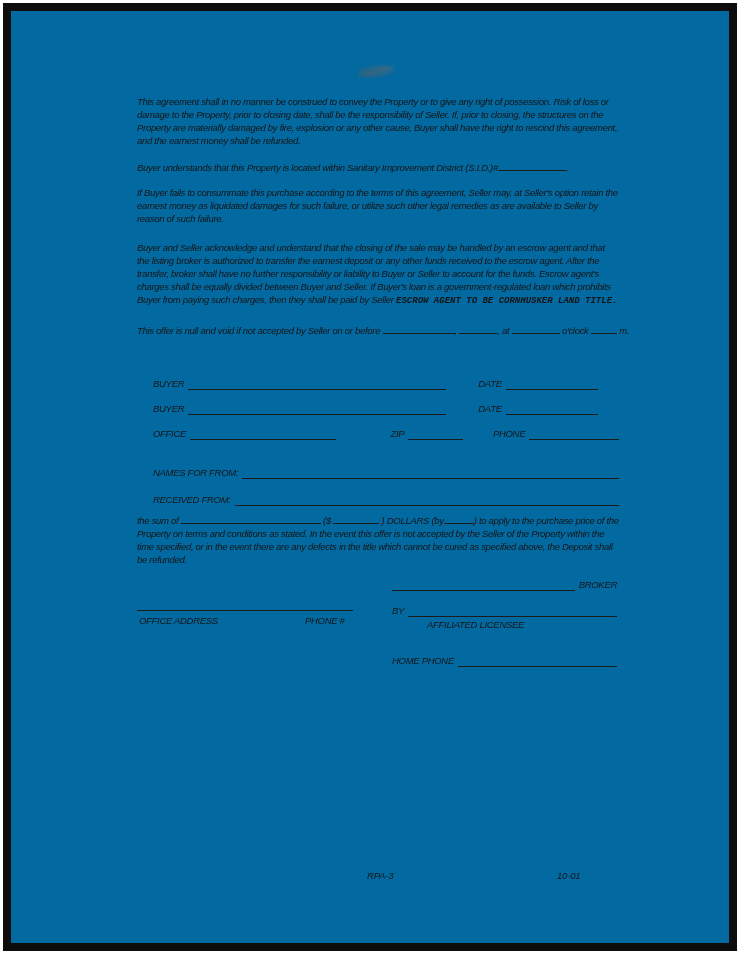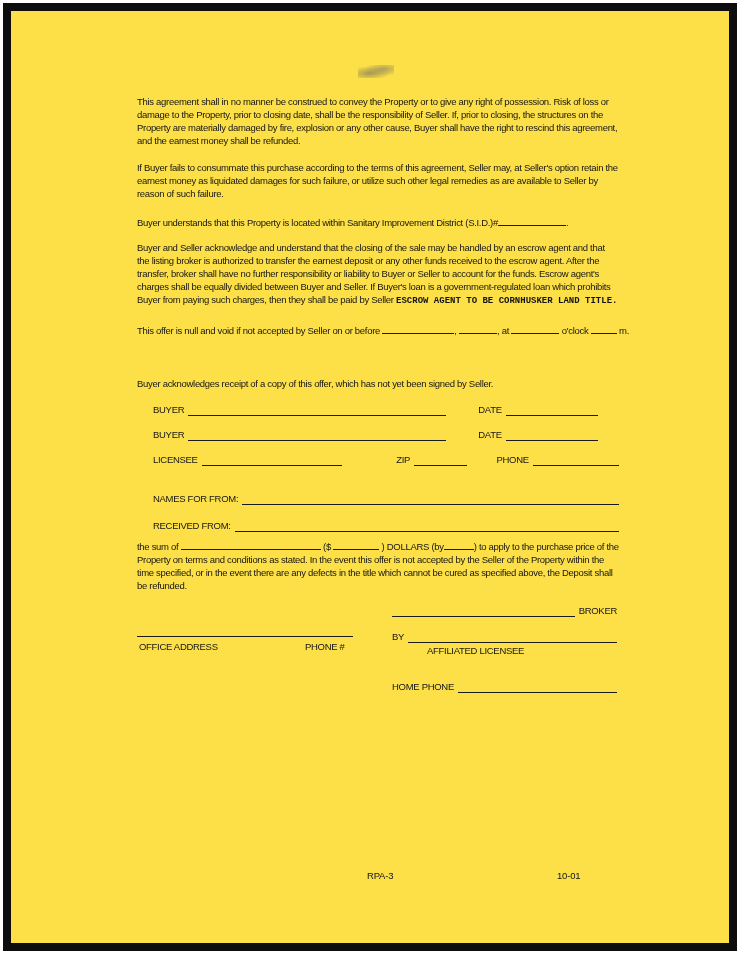--- a/index.html
+++ b/index.html
@@ -13,25 +13,26 @@
   }
   .scan-frame {
     position: absolute; left: 3px; top: 3px;
     width: 734px; height: 948px;
     background: #0d0d0d;
     padding: 8px;
   }
   .page {
     position: relative;
     width: 100%; height: 100%;
-    background: #fde047;
+    background: #0369a1;
     color: #151515;
     font-size: 9.5px;
     letter-spacing: -0.3px;
     line-height: 13px;
+    font-style: italic;
   }
   .content {
     position: absolute;
     left: 126px; top: 84px;
     width: 482px;
   }
   p { margin: 0; }
   .para { margin-bottom: 13px; }
   .nowrap { white-space: nowrap; }
   .bl {
@@ -83,59 +84,58 @@
 
 <div class="scan-frame">
   <div class="page">
 
     <div class="smudge"></div>
 
     <div class="content">
 
       <p class="para" style="margin-bottom:14px">This agreement shall in no manner be construed to convey the Property or to give any right of possession. Risk of loss or damage to the Property, prior to closing date, shall be the responsibility of Seller. If, prior to closing, the structures on the Property are materially damaged by fire, explosion or any other cause, Buyer shall have the right to rescind this agreement, and the earnest money shall be refunded.</p>
 
-      <p class="para" style="margin-bottom:16px">If Buyer fails to consummate this purchase according to the terms of this agreement, Seller may, at Seller's option retain the earnest money as liquidated damages for such failure, or utilize such other legal remedies as are available to Seller by reason of such failure.</p>
-
       <p class="para nowrap" style="margin-bottom:12px">
         <span>Buyer understands that this Property is located within Sanitary Improvement District (S.I.D.)#</span><span class="bl" style="width:68px"></span><span>.</span>
       </p>
+
+      <p class="para" style="margin-bottom:16px">If Buyer fails to consummate this purchase according to the terms of this agreement, Seller may, at Seller's option retain the earnest money as liquidated damages for such failure, or utilize such other legal remedies as are available to Seller by reason of such failure.</p>
 
       <p class="para" style="margin-bottom:16px">
         <span>Buyer and Seller acknowledge and understand that the closing of the sale may be handled by an escrow agent and that the listing broker is authorized to transfer the earnest deposit or any other funds received to the escrow agent. After the transfer, broker shall have no further responsibility or liability to Buyer or Seller to account for the funds. Escrow agent's charges shall be equally divided between Buyer and Seller. If Buyer's loan is a government-regulated loan which prohibits Buyer from paying such charges, then they shall be paid by Seller</span>
         <span class="emph">ESCROW AGENT TO BE CORNHUSKER LAND TITLE.</span>
       </p>
 
       <p class="para nowrap" style="margin-bottom:40px">
         <span>This offer is null and void if not accepted by Seller on or before</span>
         <span class="bl" style="width:72px"></span><span>,</span>
         <span class="bl" style="width:38px"></span><span>, at</span>
         <span class="bl" style="width:48px"></span>
         <span>o'clock</span>
         <span class="bl" style="width:26px"></span>
         <span>m.</span>
       </p>
 
-      <p class="para" style="margin-bottom:13px">Buyer acknowledges receipt of a copy of this offer, which has not yet been signed by Seller.</p>
 
       <div class="row">
         <span class="lbl">BUYER</span>
         <span class="bl gap4" style="width:258px"></span>
         <span class="lbl gap16">DATE</span>
         <span class="bl gap4" style="width:92px"></span>
       </div>
 
       <div class="row">
         <span class="lbl">BUYER</span>
         <span class="bl gap4" style="width:258px"></span>
         <span class="lbl gap16">DATE</span>
         <span class="bl gap4" style="width:92px"></span>
       </div>
 
       <div class="row" style="margin-bottom:26px">
-        <span class="lbl">LICENSEE</span>
+        <span class="lbl">OFFICE</span>
         <span class="bl gap4" style="width:150px"></span>
         <span class="lbl gap38">ZIP</span>
         <span class="bl gap4" style="width:56px"></span>
         <span class="lbl gap14">PHONE</span>
         <span class="bl gap4" style="width:92px"></span>
       </div>
 
       <div class="row" style="margin-bottom:14px">
         <span class="lbl">NAMES FOR FROM:</span>
         <span class="bl gap4 grow"></span>

